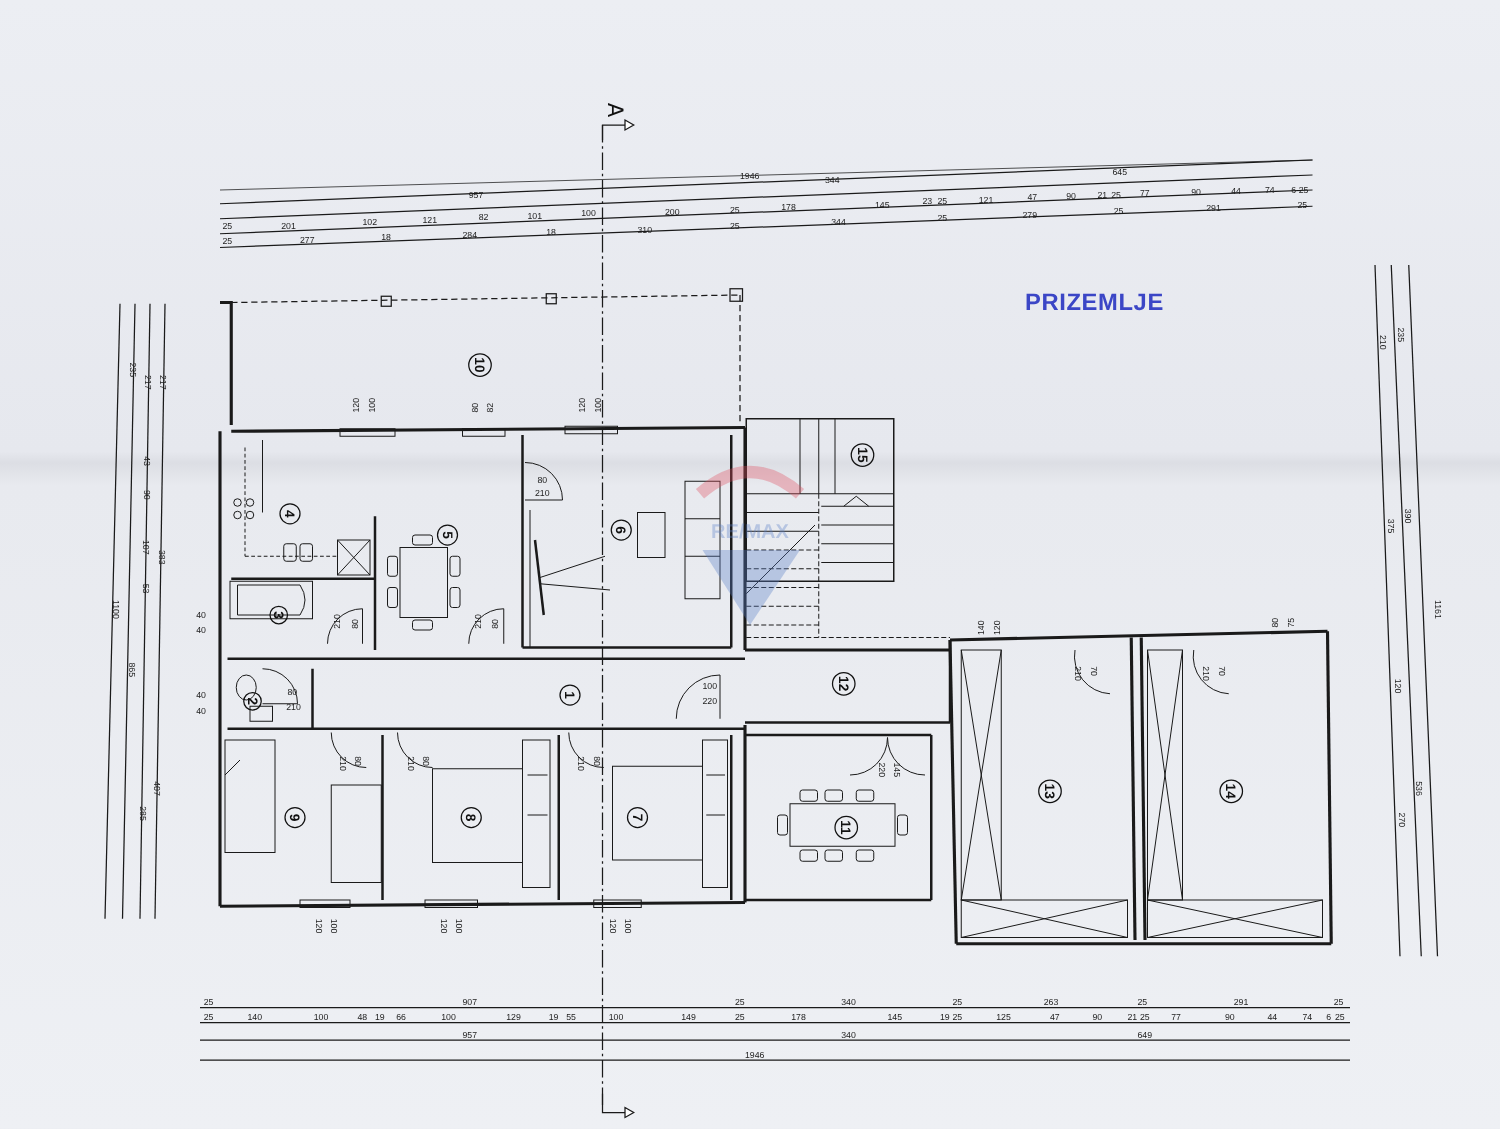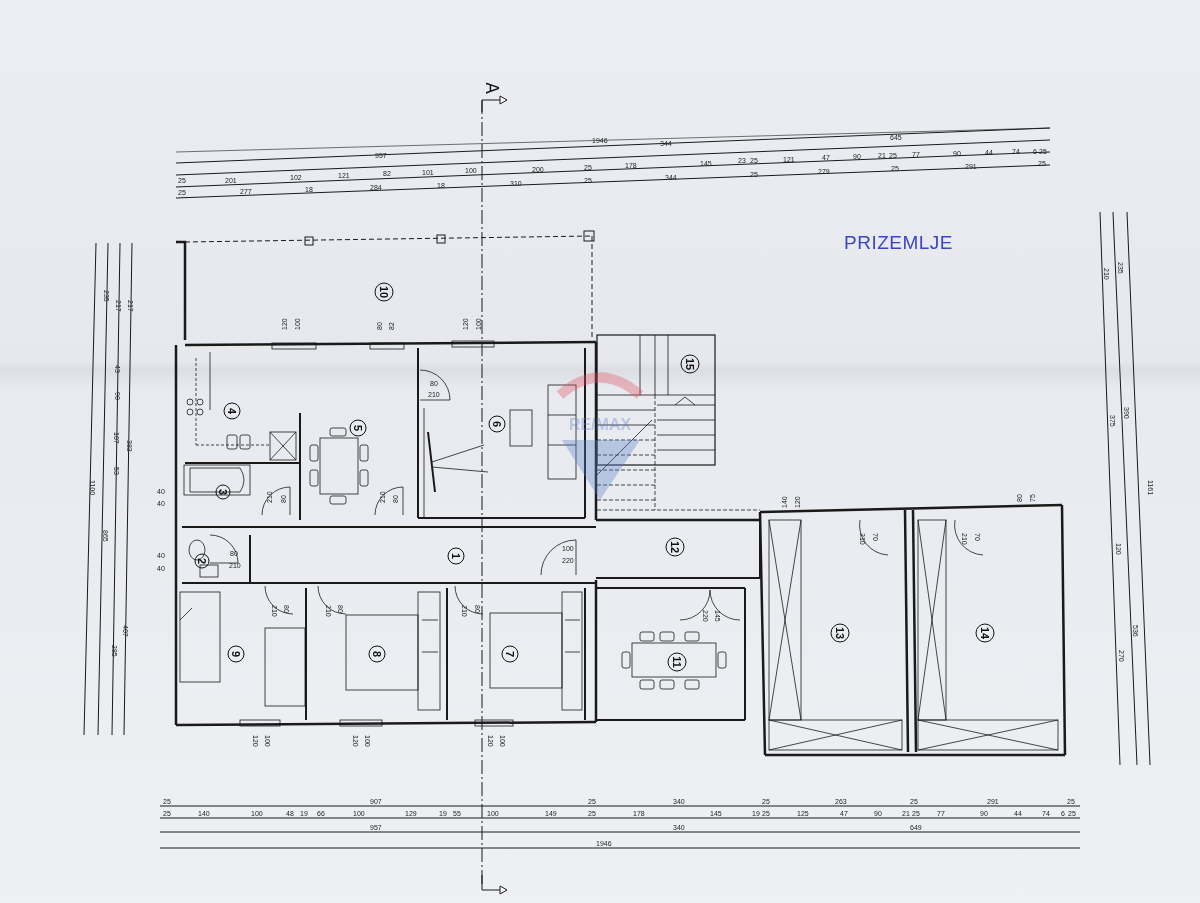--- a/index.html
+++ b/index.html
@@ -1,20 +1,20 @@
 <!DOCTYPE html>
 <html><head>
 <meta charset="utf-8">
 <style>
   html,body{margin:0;padding:0;}
   body{width:1200px;height:903px;overflow:hidden;background:#e9ebf0;font-family:"Liberation Sans",sans-serif;}
   #sheet{position:absolute;left:0;top:0;width:1200px;height:903px;
     background:linear-gradient(180deg,#eceef3 0%,#e6e8ee 40%,#dcdee4 41%,#e8eaef 43%,#eef0f4 100%);}
   #plan{position:absolute;left:0;top:0;}
-  .title{position:absolute;left:820px;top:232px;font-size:19px;font-weight:normal;color:#3b46c6;letter-spacing:0.5px;margin-left:24px;}
+  .title{position:absolute;left:820px;top:232px;font-size:19px;font-weight:bold;color:#3b46c6;letter-spacing:0.5px;}
   .dim{font-family:"Liberation Sans",sans-serif;font-size:7px;fill:#222;}
   .rnum{font-family:"Liberation Sans",sans-serif;font-size:11px;font-weight:bold;fill:#111;}
   .sec{font-family:"DejaVu Sans",sans-serif;font-size:17px;fill:#111;}
 </style>
 </head>
 <body>
 
 <div id="sheet">
   <div class="title">PRIZEMLJE</div>
 

